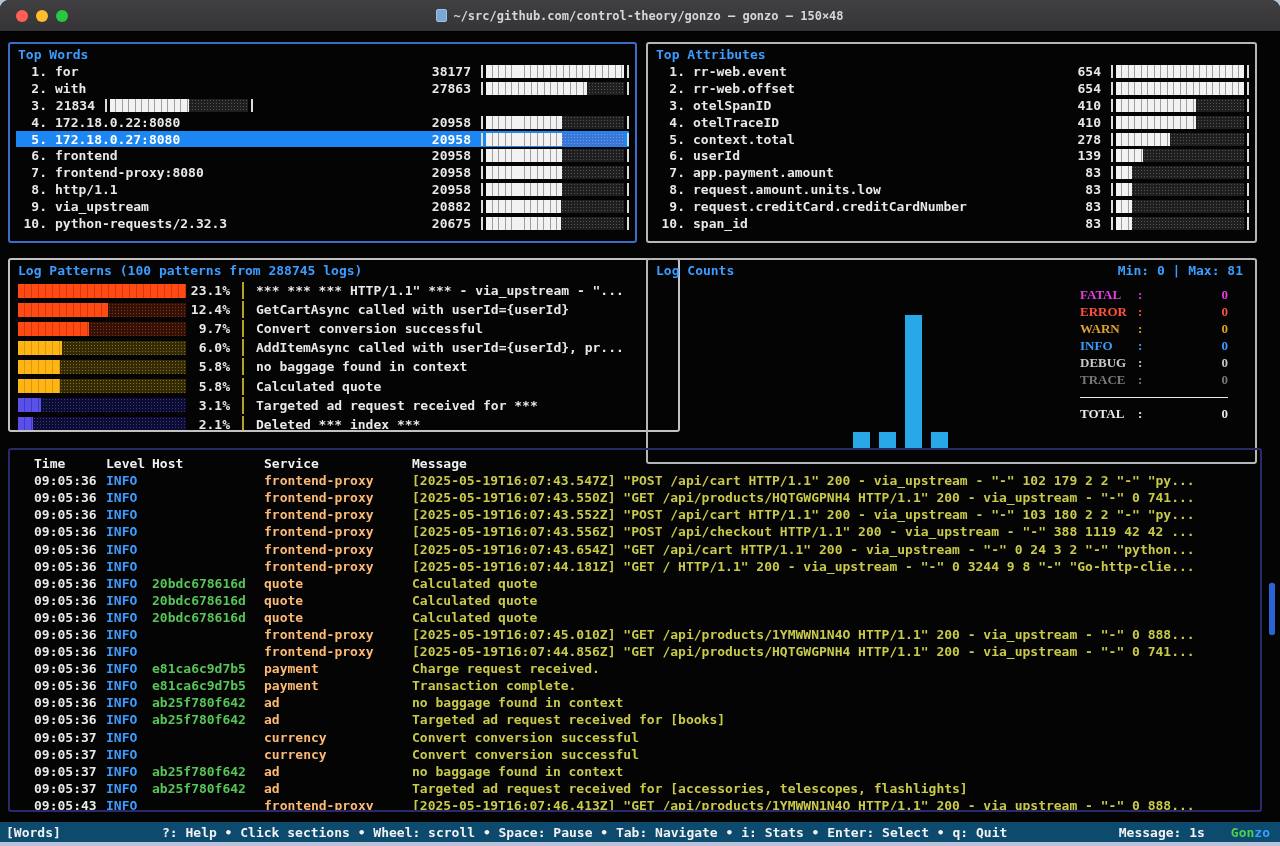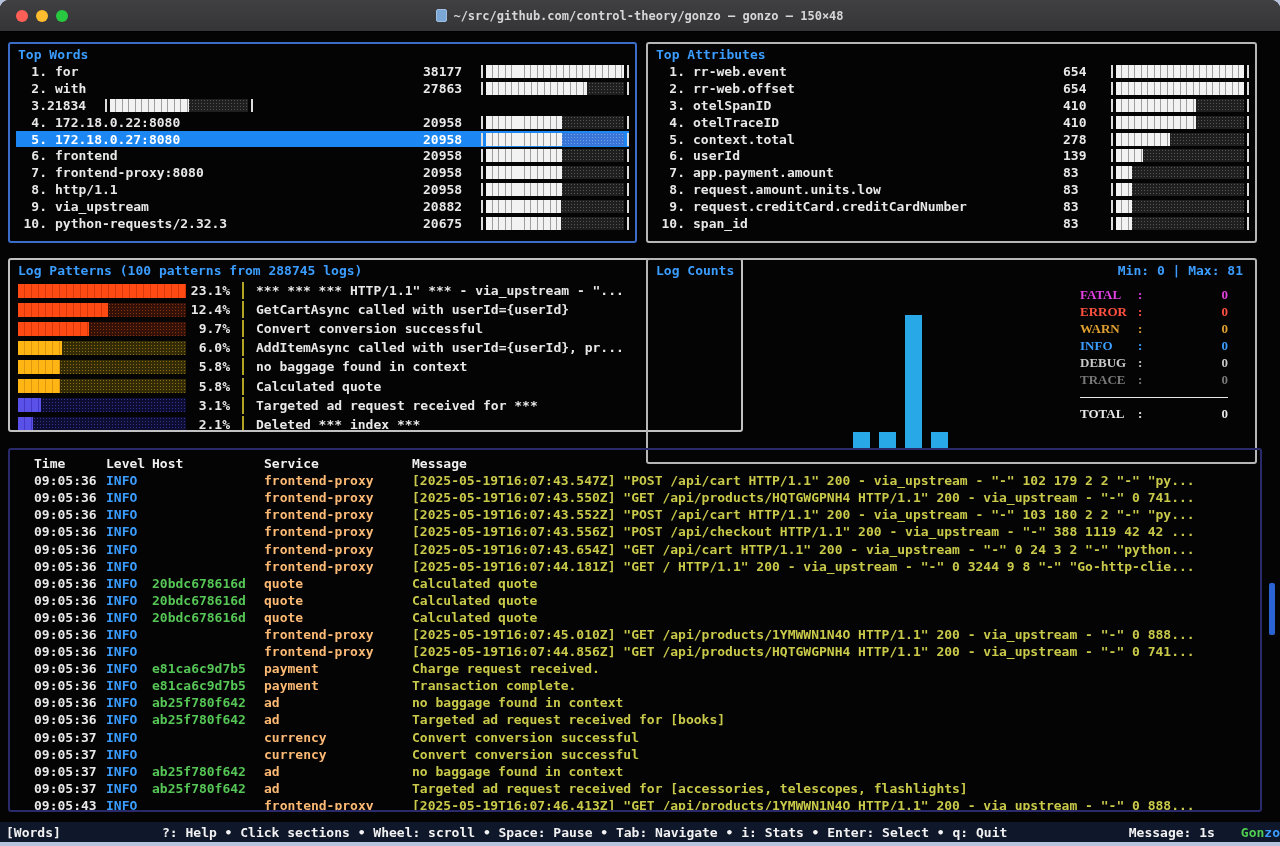--- a/index.html
+++ b/index.html
@@ -23,30 +23,30 @@
 
   .content { position:absolute; left:0; top:32px; width:1280px; height:810px; background:#040405; }
 
   
   .panel { position:absolute; border:2px solid #b6b6b6; border-radius:3px; overflow:hidden;
            font-size:13px; font-weight:bold; color:#e8e8e8; }
   .panel .ptitle { color:#3b9dff; padding:3px 16px 1px 8px; white-space:nowrap; }
 
   #panel-top-words      { left:8px;   top:10px;  width:629px; height:201px; border-color:#3a6cc8; }
   #panel-top-attrs      { left:646px; top:10px;  width:611px; height:201px; }
-  #panel-log-patterns   { left:8px;   top:226px; width:735px; height:174px; border-color:#c2c2c2; }
+  #panel-log-patterns   { left:8px;   top:226px; width:672px; height:174px; border-color:#c2c2c2; }
   #panel-log-counts     { left:646px; top:226px; width:611px; height:206px; }
   #panel-log-table      { left:8px;   top:416px; width:1254px; height:364px; border-color:#2a2a6a; }
 
   
   .toplist { padding:0 6px 0 6px; }
   .toprow { display:flex; align-items:center; height:16.9px; white-space:nowrap; padding-left:4px; }
   .toprow .rank { width:27px; text-align:right; flex:none; }
   .toprow .word { flex:1; overflow:hidden; padding-left:8px; }
-  .toprow .cnt  { flex:none; padding-right:2px; }
+  .toprow .cnt  { flex:none; text-align:right; padding-right:10px; }
   #panel-top-words .cnt { width:58px; }
   #panel-top-attrs .cnt { width:48px; }
   .bar { flex:none; display:flex; align-items:center; height:13px; }
   #panel-top-words .bar-track { width:138px; }
   #panel-top-attrs .bar-track { width:128px; }
   .bar .cap { width:2px; height:13px; background:#dcdcdc; flex:none; }
   .bar .gap { width:3px; flex:none; }
   .bar-track { position:relative; height:13px; background-color:#1f1f1f;
                background-image:radial-gradient(#545454 .8px, transparent .95px); background-size:3px 3px; }
   .bar-fill { position:absolute; left:0; top:0; bottom:0;
@@ -90,26 +90,26 @@
   .lt-svc  { width:148px; flex:none; color:#fdba74; }
   .lt-msg  { flex:1; overflow:hidden; color:#c9c94a; }
   .lt-header .lt-time,.lt-header .lt-level,.lt-header .lt-host,
   .lt-header .lt-svc,.lt-header .lt-msg { color:#f0f0f0; }
 
   
   .edge-strip { position:absolute; right:0; top:416px; width:16px; height:364px; }
   .edge-thumb { position:absolute; right:5px; top:135px; width:6px; height:52px; background:#2a63d4; border-radius:2px; }
 
   
-  .statusbar { position:absolute; left:0; top:790px; width:1280px; height:21px; background:#0f172a;
+  .statusbar { position:absolute; left:0; top:790px; width:1280px; height:21px; background:#0c4a6e;
                display:flex; align-items:center; font-size:13px; font-weight:bold; color:#f2f2f2; white-space:nowrap; }
   .sb-mode { width:162px; flex:none; padding-left:6px; }
   .sb-help { flex:1; }
   .sb-update { flex:none; padding-right:26px; }
-  .sb-brand { flex:none; }
+  .sb-brand { flex:none; padding-right:10px; }
   .sb-brand .b1 { color:#4fce4f; }
   .sb-brand .b2 { color:#3b9dff; }
 </style>
 </head>
 <body>
 
 <div class="window">
 
   <div class="titlebar">
     <div class="lights">

